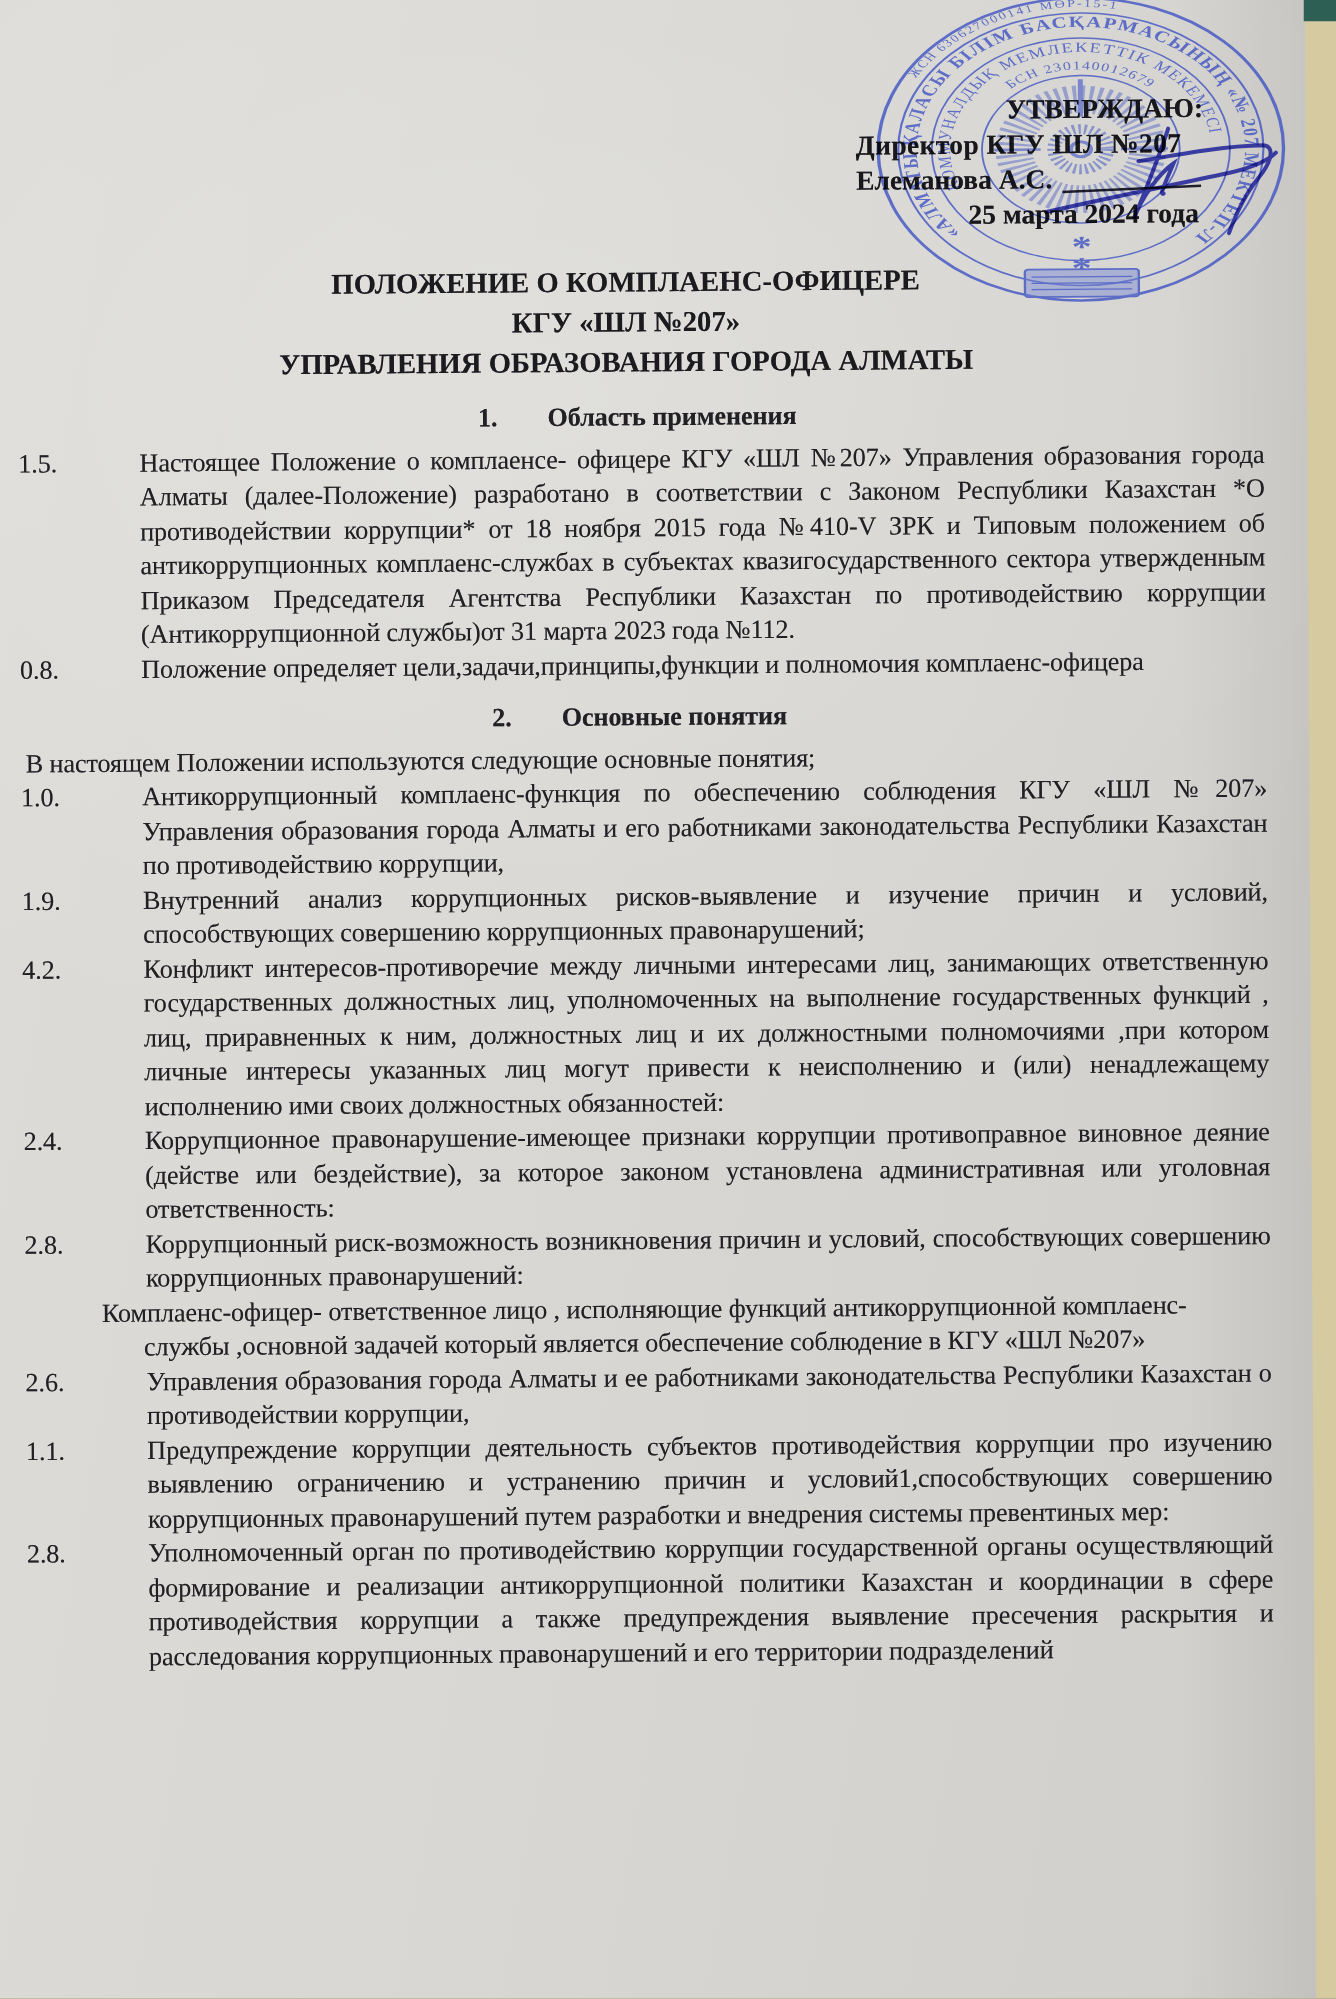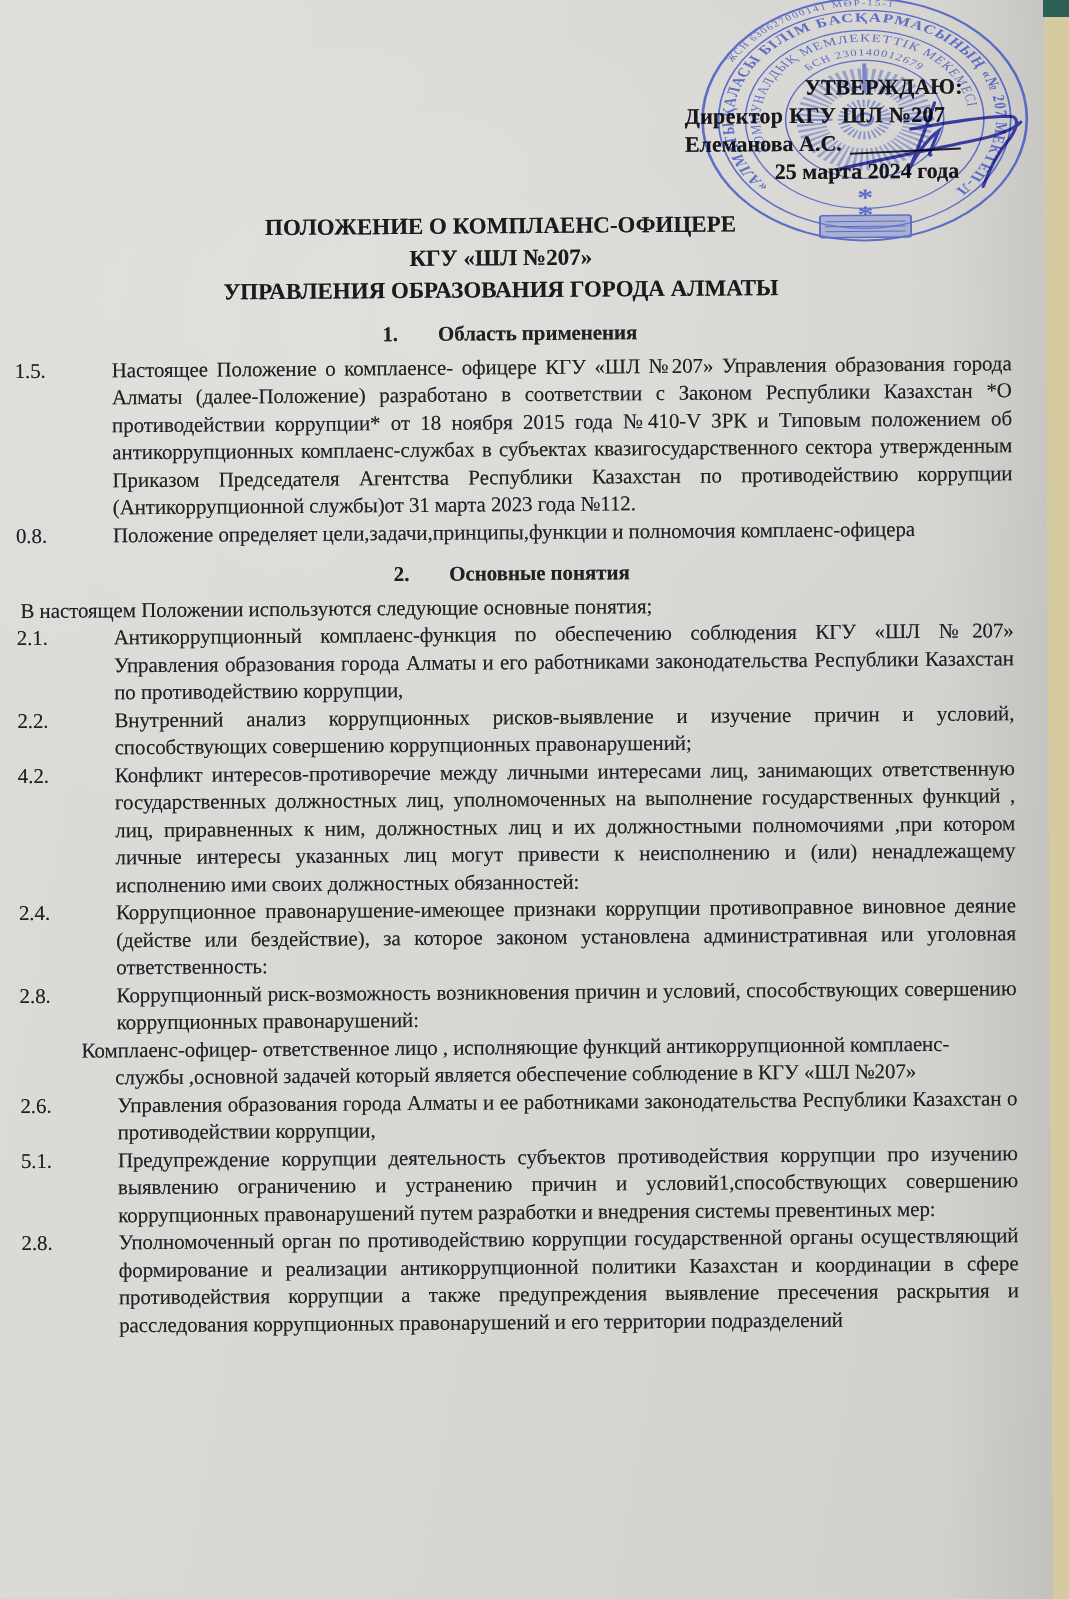--- a/index.html
+++ b/index.html
@@ -143,25 +143,25 @@
           </div>
           <div class="block item">
             <span class="num">0.8.</span>
             <div class="txt">Положение определяет цели,задачи,принципы,функции и полномочия комплаенс-офицера</div>
           </div>
           <div class="block section-heading"><span class="num">2.</span><span class="txt">Основные понятия</span></div>
           <div class="block plain">
             <div class="txt">В настоящем Положении используются следующие основные понятия;</div>
           </div>
           <div class="block item">
-            <span class="num">2.1.</span>
+            <span class="num">1.0.</span>
             <div class="txt">Антикоррупционный комплаенс-функция по обеспечению соблюдения КГУ «ШЛ №207»    Управления образования города Алматы и его работниками законодательства Республики Казахстан по противодействию коррупции,</div>
           </div>
           <div class="block item">
-            <span class="num">2.2.</span>
+            <span class="num">1.9.</span>
             <div class="txt">Внутренний анализ коррупционных рисков-выявление и изучение причин и условий, способствующих совершению коррупционных правонарушений;</div>
           </div>
           <div class="block item">
             <span class="num">4.2.</span>
             <div class="txt">Конфликт интересов-противоречие между личными интересами лиц, занимающих ответственную государственных должностных лиц, уполномоченных на выполнение государственных функций , лиц, приравненных к ним, должностных лиц и их должностными полномочиями ,при котором личные интересы указанных лиц могут привести к неисполнению и (или) ненадлежащему исполнению ими своих должностных обязанностей:</div>
           </div>
           <div class="block item">
             <span class="num">2.4.</span>
             <div class="txt">Коррупционное правонарушение-имеющее признаки коррупции противоправное виновное деяние (действе или бездействие), за которое законом установлена административная или уголовная ответственность:</div>
           </div>
@@ -170,21 +170,21 @@
             <div class="txt">Коррупционный риск-возможность возникновения причин и условий, способствующих совершению коррупционных правонарушений:</div>
           </div>
           <div class="block center">
             <div class="txt">Комплаенс-офицер- ответственное  лицо  , исполняющие функций антикоррупционной комплаенс-службы ,основной задачей который является обеспечение соблюдение в КГУ «ШЛ №207»</div>
           </div>
           <div class="block item">
             <span class="num">2.6.</span>
             <div class="txt">Управления образования города Алматы и ее работниками законодательства Республики Казахстан о противодействии коррупции,</div>
           </div>
           <div class="block item">
-            <span class="num">5.1.</span>
+            <span class="num">1.1.</span>
             <div class="txt">Предупреждение коррупции деятельность субъектов противодействия коррупции про изучению выявлению ограничению и устранению причин и условий1,способствующих совершению коррупционных правонарушений путем разработки и внедрения системы превентиных мер:</div>
           </div>
           <div class="block item">
             <span class="num">2.8.</span>
             <div class="txt">Уполномоченный орган по противодействию коррупции государственной органы осуществляющий формирование и реализации антикоррупционной  политики Казахстан и координации в сфере противодействия коррупции а также предупреждения выявление пресечения раскрытия и расследования коррупционных правонарушений и его территории подразделений</div>
           </div>
         </div>
 
     </div>
   </div>

